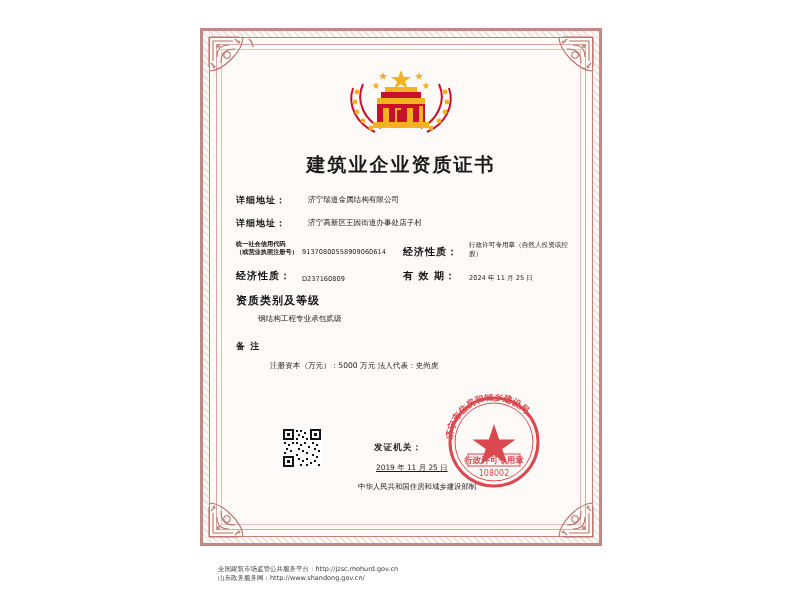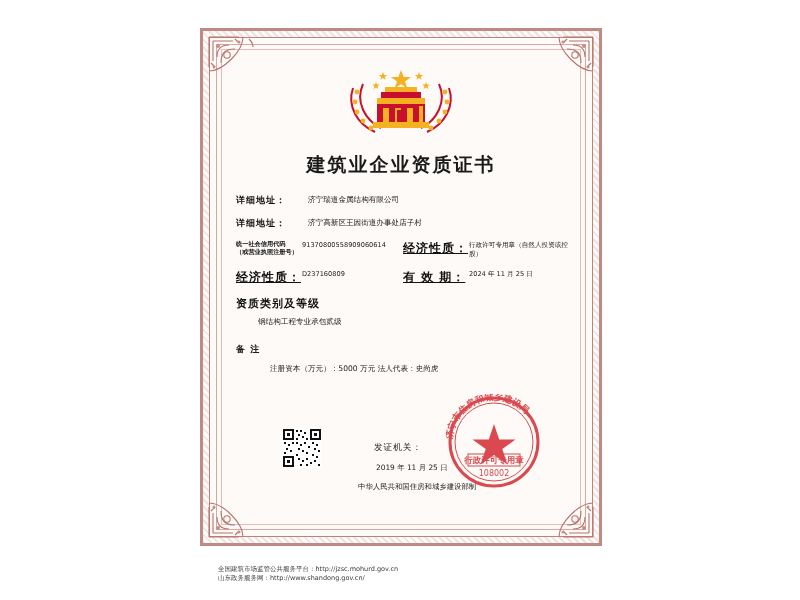--- a/index.html
+++ b/index.html
@@ -127,23 +127,23 @@
     line-height: 1.25;
     letter-spacing: 0;
   }
   .val {
     flex: 1 1 auto;
     font-size: 7.6px;
     padding-top: 1px;
     color: #1c1c1c;
   }
   .row-split { display: flex; }
-  .half { display: flex; flex: 1 1 50%; align-items: flex-start; }
+  .half { display: flex; flex: 1 1 50%; align-items: flex-end; }
   .half .lbl { width: 66px; flex: 0 0 66px; }
-  .half .lbl.sm { font-size: 12px; text-decoration: underline; }
+  .half .lbl.sm { font-size: 10px; }
   .half .val { font-size: 6.6px; }
   .grade-label {
     font-weight: bold;
     font-size: 11px;
     letter-spacing: 1px;
     margin-bottom: 6px;
     color: #111;
   }
   .grade-value {
     font-size: 7.6px;
@@ -172,22 +172,22 @@
   .issuer {
     position: absolute;
     right: 8px;
     bottom: 28px;
     width: 210px;
     text-align: left;
     font-size: 8.6px;
     color: #1c1c1c;
     font-family: "DejaVu Sans", "Liberation Sans", sans-serif;
   }
-  .issuer .line1 { font-weight: normal; letter-spacing: 1px; margin-bottom: 9px; padding-left: 16px;}
-  .issuer .line2 { font-size: 7.4px; margin-bottom: 9px; padding-left: 18px;}
+  .issuer .line1 { font-weight: bold; letter-spacing: 1px; margin-bottom: 9px; padding-left: 16px;}
+  .issuer .line2 { font-size: 7.4px; margin-bottom: 9px; padding-left: 18px; text-decoration: underline;}
   .issuer .line3 { font-size: 7.4px; text-align: left; }
   
   .seal {
     position: absolute;
     right: 34px;
     bottom: 30px;
     width: 96px;
     height: 96px;
     opacity: .82;
     pointer-events: none;

